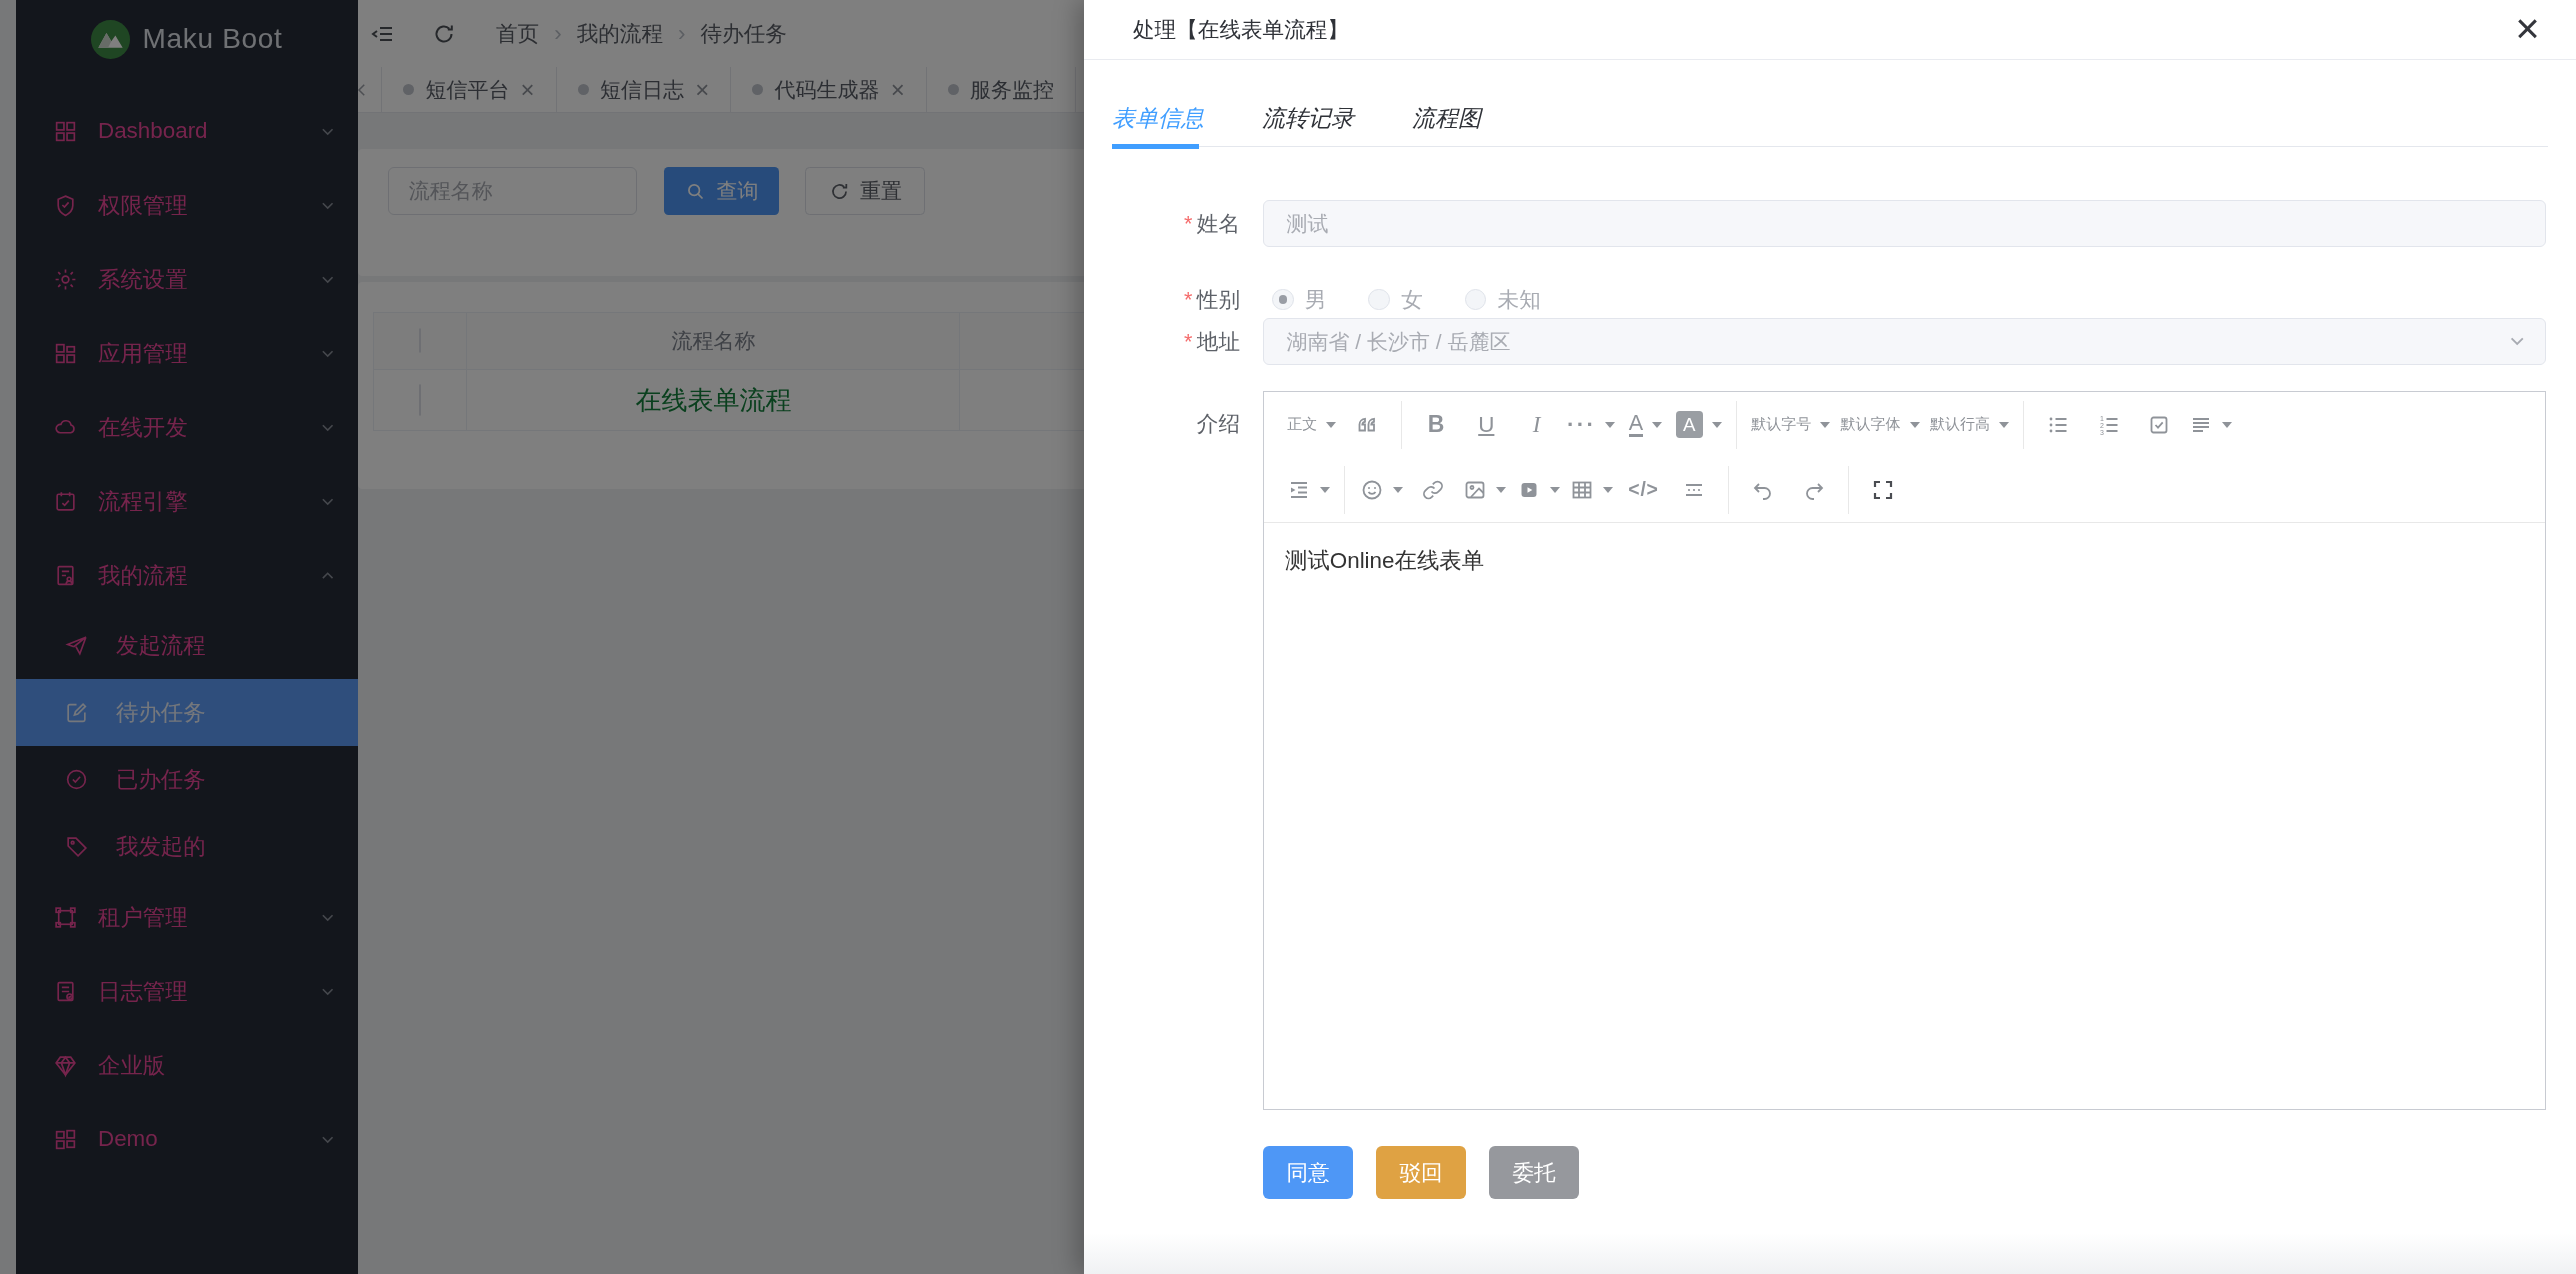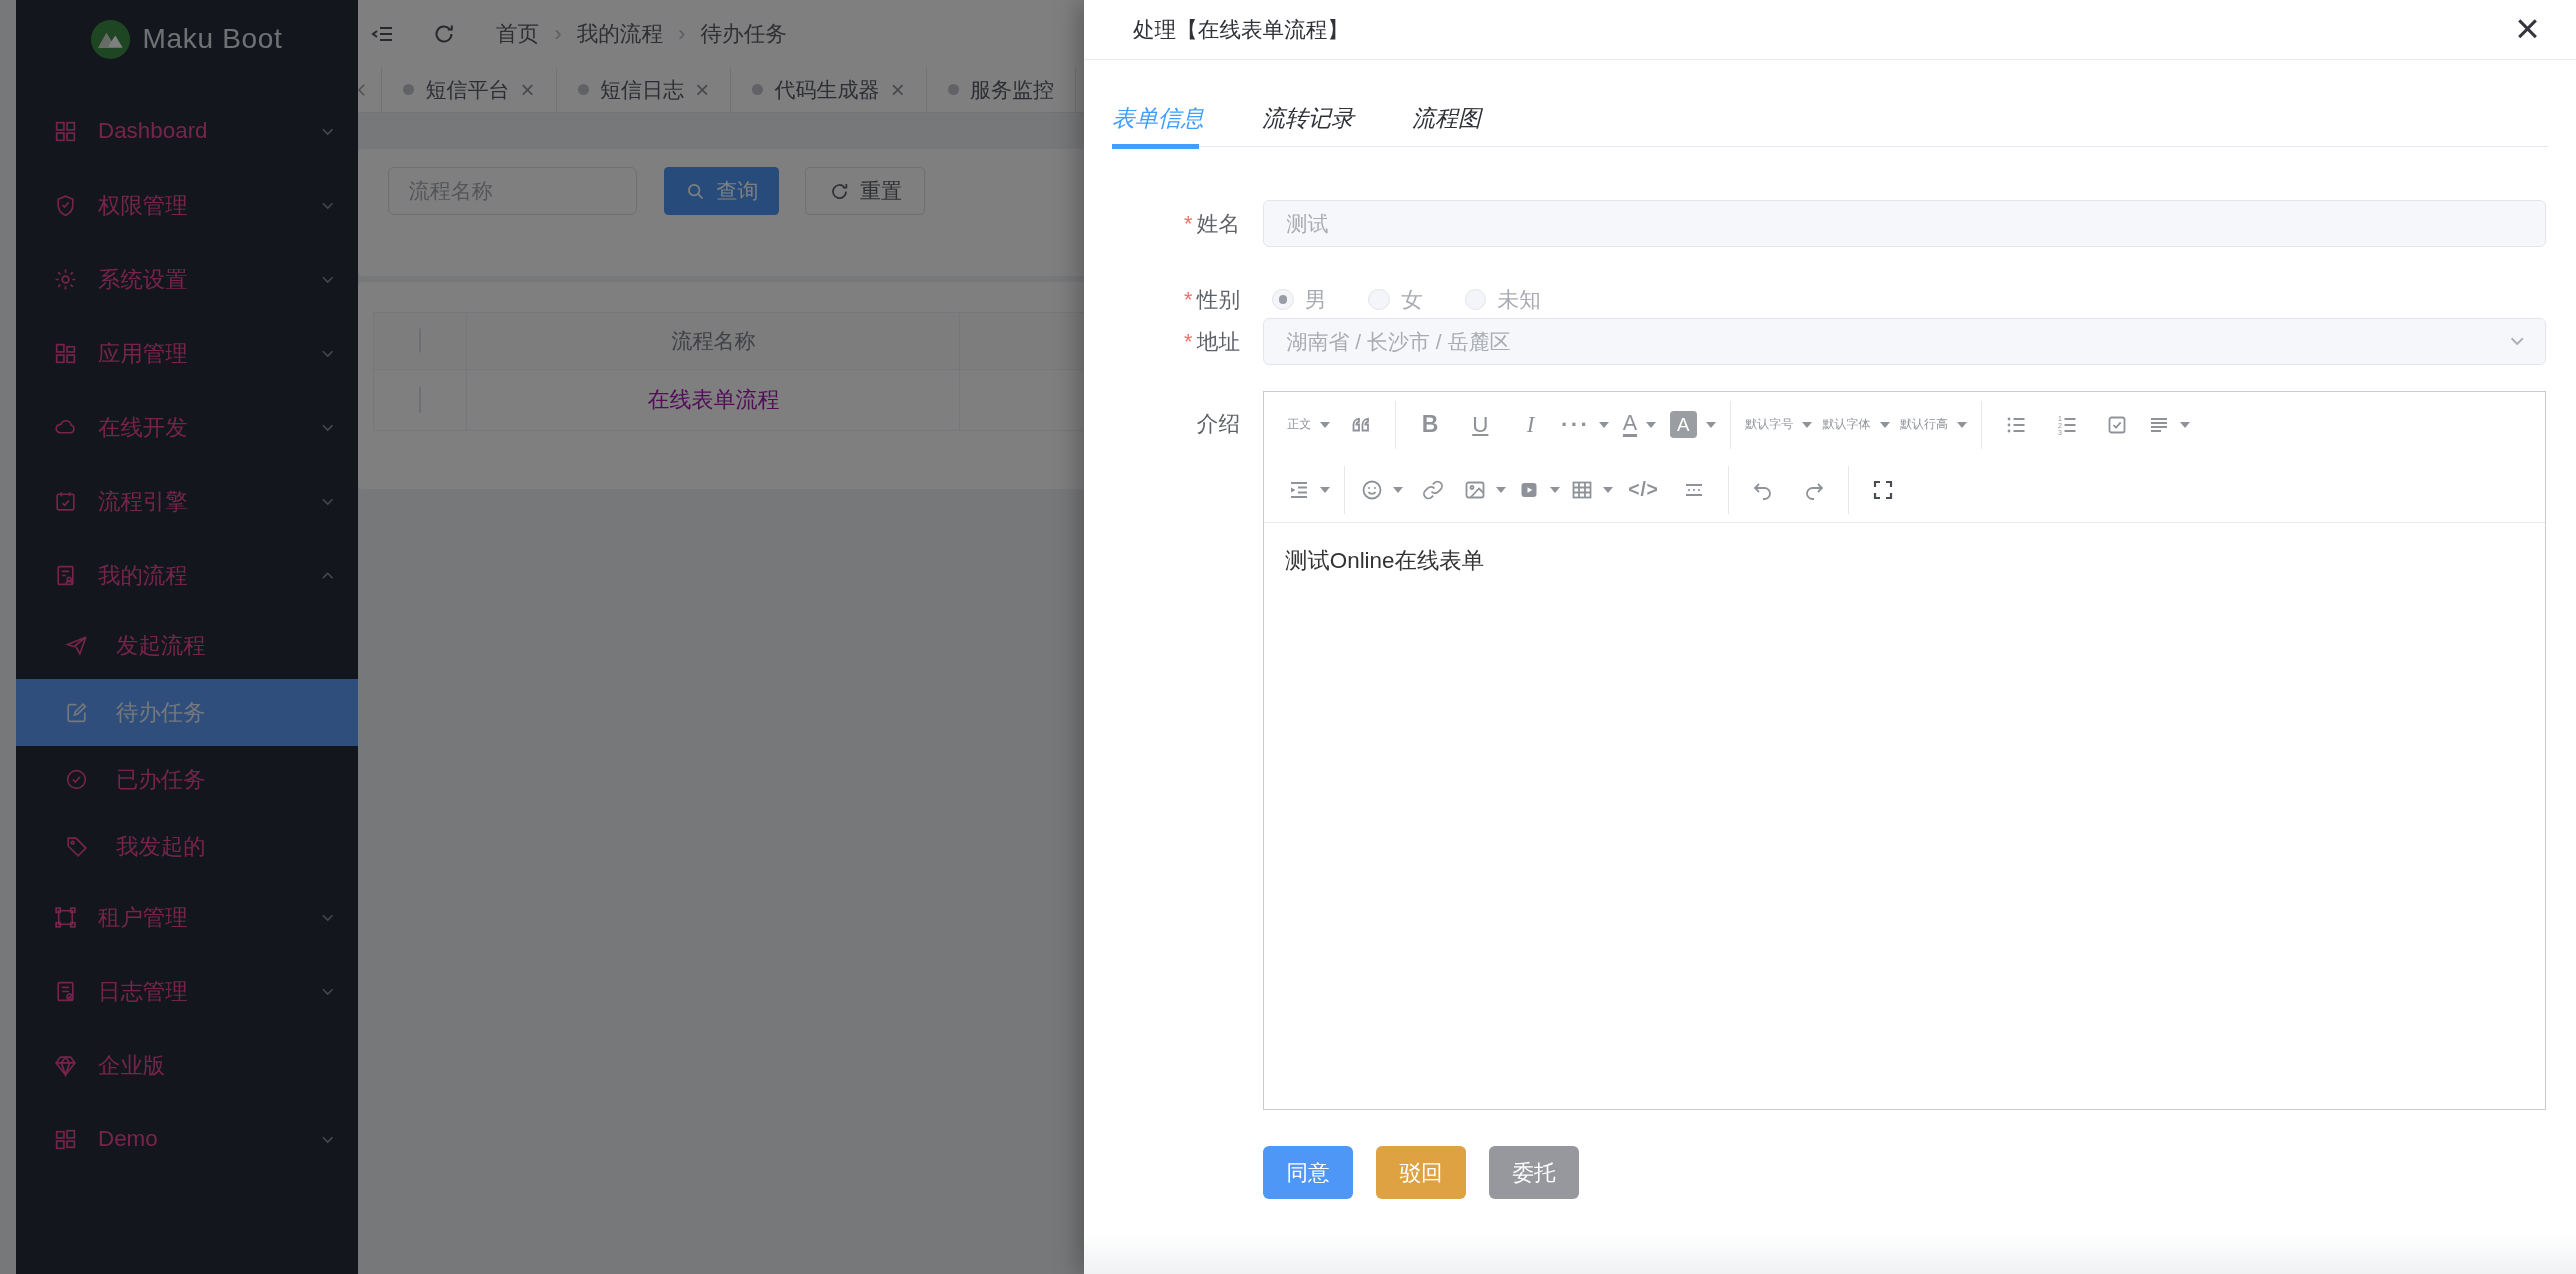--- a/index.html
+++ b/index.html
@@ -49,21 +49,21 @@
   .btn { height:48px; border:none; border-radius:4.5px; font-size:21px; display:inline-flex;
          align-items:center; justify-content:center; gap:10.4px; cursor:pointer; }
   .btn svg { width:21px; height:21px; stroke:currentColor; fill:none; stroke-width:2; }
   .btn-query { width:115px; margin-left:27px; background:#4e97f6; color:#fff; }
   .btn-reset { width:120px; margin-left:26px; background:#fff; border:0.7px solid #dcdfe6; color:#5d6169; }
 
   .table-card { margin-top:6px; height:207px; padding:30px 15px; }
   table.grid { border-collapse:collapse; width:2164px; table-layout:fixed; }
   .grid th,.grid td { border:0.7px solid #ebeef5; text-align:center; font-weight:normal; }
   .grid th { height:57px; font-size:21px; color:#7d828c; background:#fafafa; }
-  .grid td { height:61px; font-size:22px; color:#a21caf; }
+  .grid td { height:61px; font-size:26px; color:#15803d; }
   .col-check { width:93px; } .col-name { width:493px; }
   .checkbox { width:21px; height:21px; border:0.7px solid #dcdfe6; border-radius:3.7px; background:#fff; margin:0 auto; }
 
   
   .overlay { position:absolute; inset:0; background:rgba(0,0,0,0.5); z-index:40; }
 
   
   .drawer { position:absolute; left:1084px; top:0; width:1492px; height:1275px; background:#fff; z-index:60;
             box-shadow:-7.5px 0 22.4px rgba(0,0,0,.25); }
   .drawer::after { content:""; position:absolute; left:0; right:0; bottom:0; height:42px;
@@ -103,21 +103,21 @@
 
   
   .editor { width:1283px; height:719px; border:0.7px solid #c8cbd2; background:#fff; }
   .toolbar { border-bottom:0.7px solid #e8e8e8; }
   .tb-row { height:65px; display:flex; align-items:center; padding:0 9px; }
   .tb-group { display:flex; align-items:center; height:48px; padding:0 9px; }
   .tb-group + .tb-group { border-left:0.7px solid #e8e8e8; }
   .tb-btn { min-width:40px; height:42px; margin:0 5.2px; display:flex; align-items:center; justify-content:center;
             color:#8f9399; font-size:21px; border-radius:3px; cursor:pointer; }
   .tb-btn svg { width:24px; height:24px; stroke:#8f9399; fill:none; stroke-width:1.8; }
-  .tb-text { font-size:12px; }
+  .tb-text { font-size:15px; }
   .caret { width:0; height:0; border-left:5.2px solid transparent; border-right:5.2px solid transparent;
            border-top:6.7px solid #8f9399; margin-left:9px; }
   .tb-b { font-weight:bold; font-size:23px; }
   .tb-u { text-decoration:underline; font-size:22.4px; }
   .tb-i { font-style:italic; font-family:"Liberation Serif",serif; font-size:23px; }
   .tb-dots { letter-spacing:2.2px; font-size:22.4px; font-weight:bold; }
   .tb-A { font-size:21.6px; border-bottom:3px solid #8f9399; line-height:1.05; }
   .tb-Abox { width:27px; height:27px; background:#9a9ea3; color:#fff; border-radius:3.7px; font-size:18.7px;
              display:flex; align-items:center; justify-content:center; }
   .tb-code { font-size:19.4px; font-weight:bold; letter-spacing:0.7px; }

